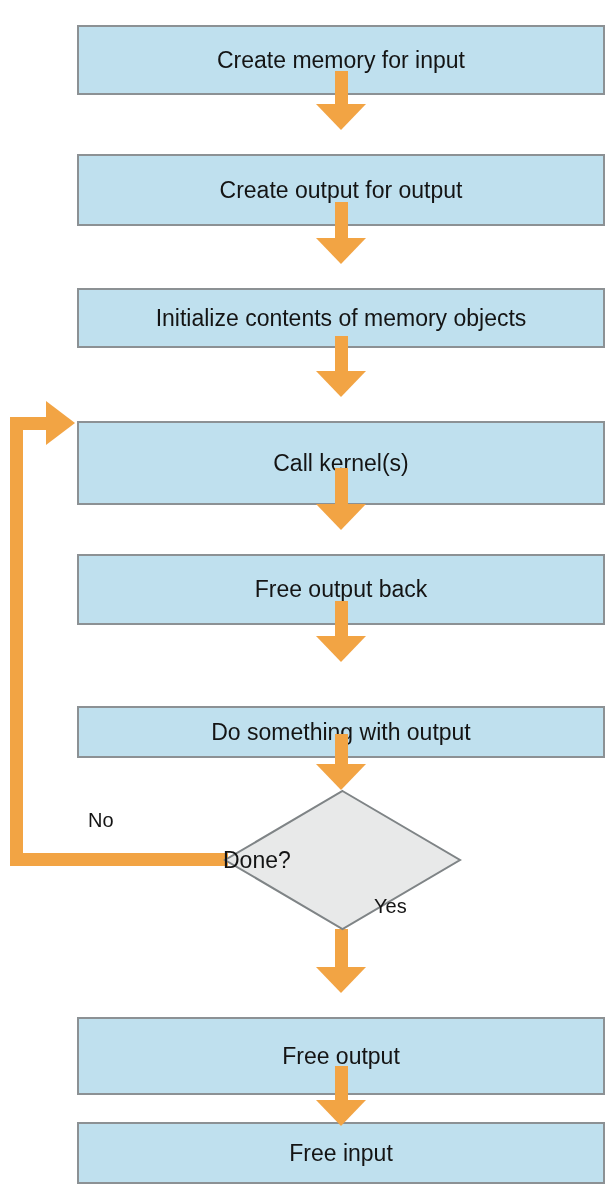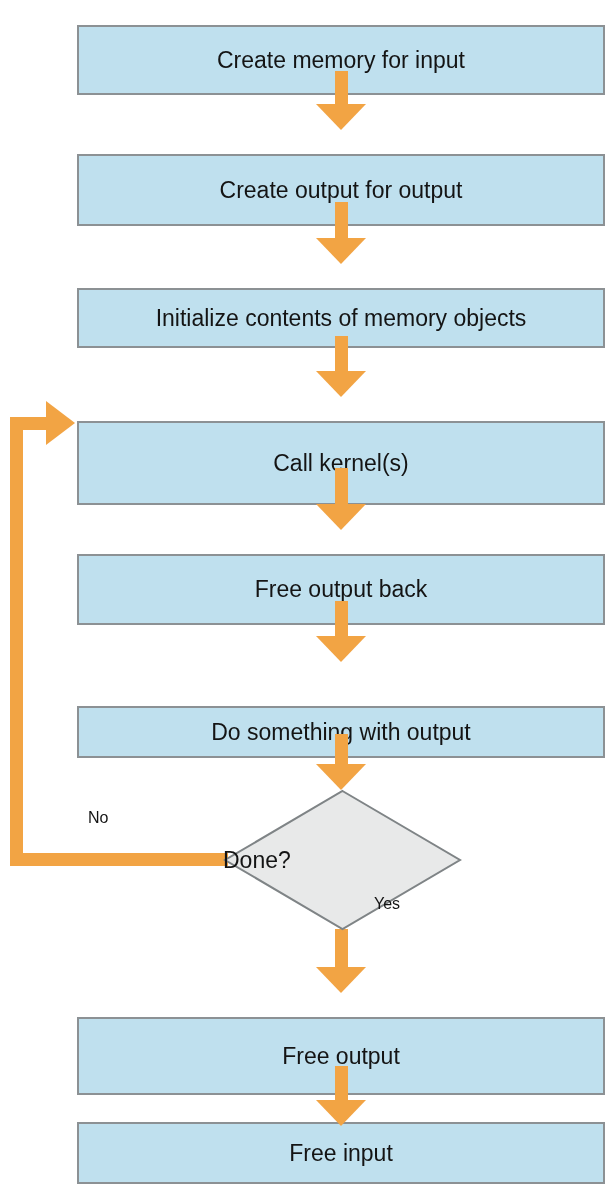--- a/index.html
+++ b/index.html
@@ -58,21 +58,21 @@
     display:flex;align-items:center;justify-content:flex-start;
   }
   .diamond-wrap svg{position:absolute;left:0;top:0;}
   .diamond-wrap svg polygon{
     fill:var(--diamond-fill);
     stroke:var(--diamond-border);
     stroke-width:2;
   }
   .diamond-label{position:relative;font-size:23px;}
   .branch-label{
-    position:absolute;font-size:16px;line-height:1;text-align:right;
+    position:absolute;font-size:20px;line-height:1;text-align:right;
   }
   #label-no{left:88px;top:810px;}
   #label-yes{left:374px;top:896px;}
 </style>
 </head>
 <body>
 
 <div class="stage">
 
   <div class="box" style="top:1px;height:70px">

